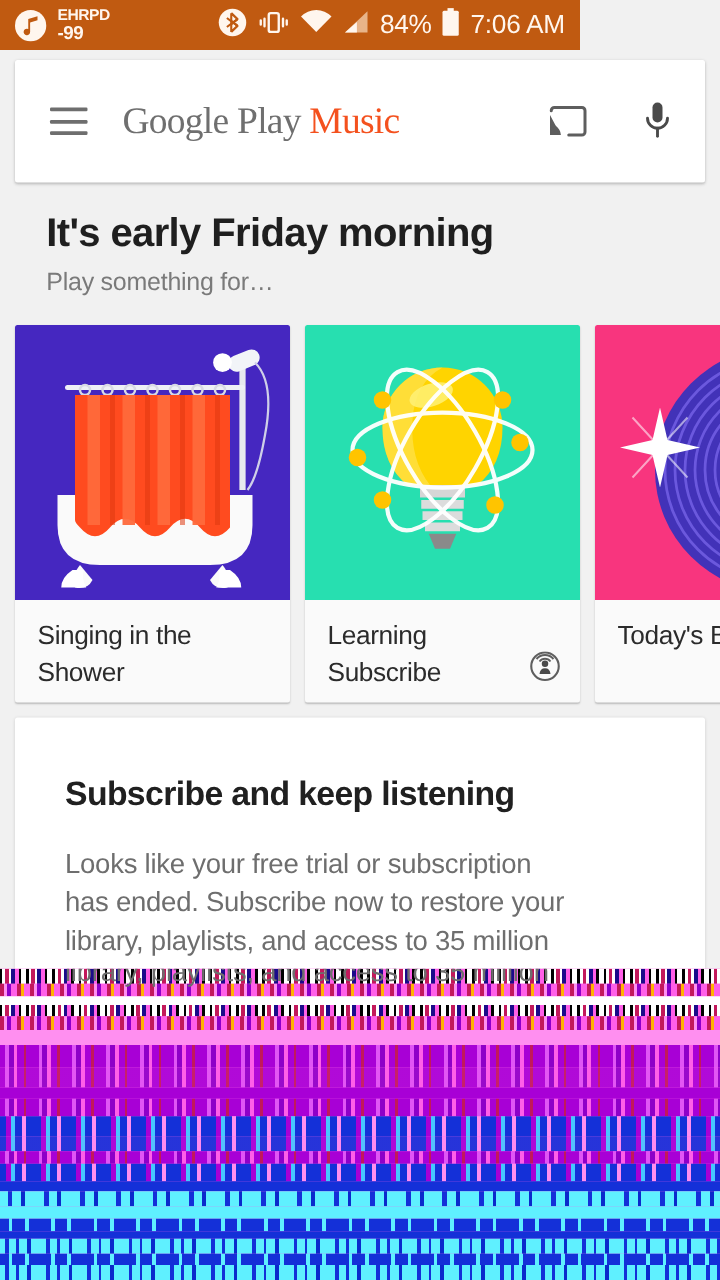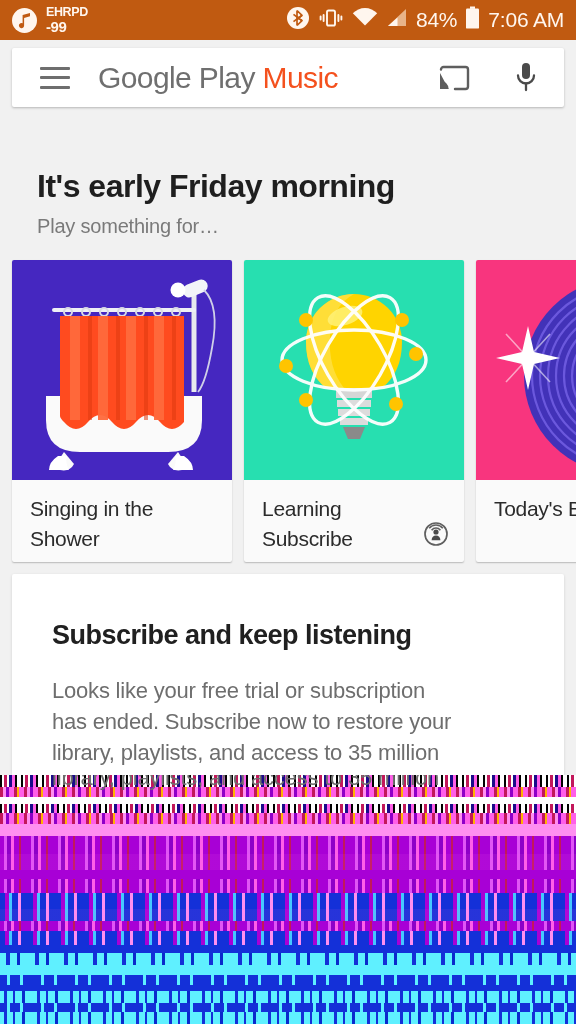--- a/index.html
+++ b/index.html
@@ -9,21 +9,21 @@
     overflow: hidden;
     background: #F1F1F1;
     font-family: "Liberation Sans", sans-serif;
     -webkit-font-smoothing: antialiased;
   }
   #screen { position: relative; width: 576px; height: 1024px; overflow: hidden; }
 
   
   .statusbar {
     position: absolute; top: 0; left: 0;
-    width: 576px; height: 40px;
+    width: 464px; height: 40px;
     background: #C05A11;
     display: flex; align-items: center;
     padding: 0 12px;
     color: #FFF6EE;
   }
   .sb-left { display: flex; align-items: center; gap: 9px; }
   .sb-right { margin-left: auto; display: flex; align-items: center; gap: 8px; }
   .music-badge {
     width: 25px; height: 25px; border-radius: 50%;
     background: #FFF6EE; position: relative; flex: none;
@@ -31,26 +31,27 @@
   .music-badge svg { position: absolute; top: 4px; left: 4.5px; }
   .ehrpd { display: flex; flex-direction: column; line-height: 1.0; }
   .ehrpd span:first-child { font-size: 12.5px; font-weight: bold; letter-spacing: -0.4px; }
   .ehrpd span:last-child { font-size: 15px; font-weight: bold; letter-spacing: -0.4px; }
   .sb-pct { font-size: 21px; font-weight: 500; letter-spacing: -0.2px; }
   .sb-time { font-size: 21px; font-weight: 500; letter-spacing: -0.2px; }
 
   
   .appbar {
     position: absolute; top: 48px; left: 12px;
-    width: 552px; height: 59px;
+    width: 552px; height: 98px;
     background: #FFFFFF;
     border-radius: 2px;
     box-shadow: 0 1px 3px rgba(0,0,0,0.16), 0 1px 2px rgba(0,0,0,0.10);
     display: flex; align-items: center;
     padding: 0 20px 0 28px;
+    font-family: Liberation Serif, serif;
   }
   .hamburger { width: 30px; height: 22px; display: flex; flex-direction: column;
     justify-content: space-between; flex: none; cursor: pointer; }
   .hamburger i { display: block; height: 3px; background: #6E6E6E; border-radius: 1px; }
   .brand { margin-left: 28px; font-size: 30px; letter-spacing: -0.6px; white-space: nowrap; }
   .brand .g { color: #6F6F6F; }
   .brand .m { color: #F4511E; }
   .appbar-actions { margin-left: auto; display: flex; align-items: center; gap: 36px; }
   .icon-btn { width: 36px; height: 36px; display: flex; align-items: center;
     justify-content: center; cursor: pointer; flex: none; }

